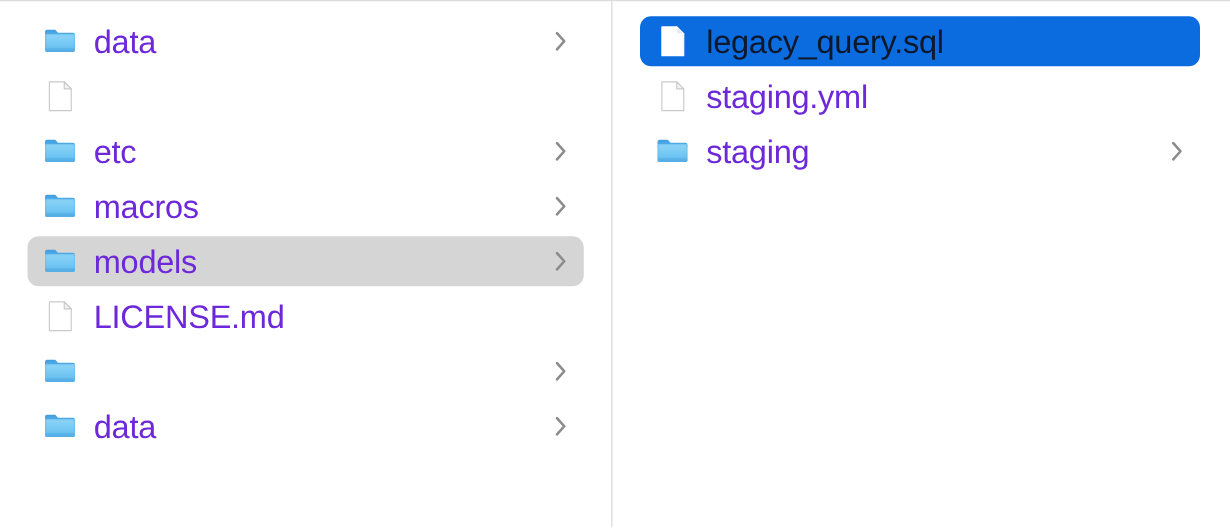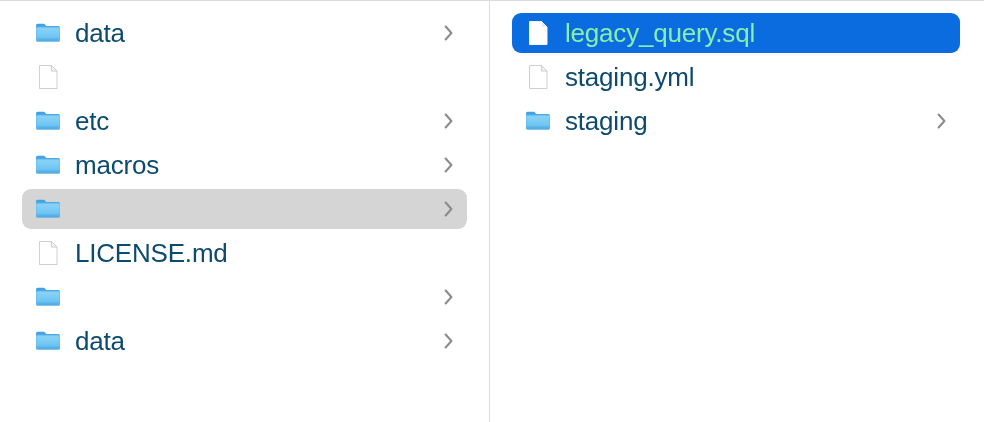--- a/index.html
+++ b/index.html
@@ -73,27 +73,27 @@
 
   
   .folder-svg { display: block; width: 30px; height: 30px; }
 
   
   .doc-svg { display: block; width: 30px; height: 30px; }
 
   .label {
     font-size: 26px;
     line-height: 30px;
-    color: #0c4a6e;
+    color: #6d28d9;
     letter-spacing: -0.2px;
     white-space: nowrap;
     font-weight: 400;
   }
   .row.sel-blue .label {
-    color: #86efac;
+    color: #0f172a;
   }
 
   .spacer { flex: 1 1 auto; }
 
   .chevron {
     width: 13px;
     height: 22px;
     flex: 0 0 13px;
     display: block;
   }
@@ -218,20 +218,21 @@
                 <stop offset="0.88" stop-color="#63bcef"></stop>
                 <stop offset="1" stop-color="#4ea9e3"></stop>
               </linearGradient>
             </defs>
             <path d="M3 7.3 A1.6 1.6 0 0 1 4.6 5.7 H11.2 L13.4 8.1 H25.4 A1.6 1.6 0 0 1 27 9.7 V11.6 H3 Z" fill="url(#fgTab)"></path>
             <rect x="3" y="9.2" width="24" height="14.4" rx="1.7" fill="url(#fgBody)"></rect>
             <rect x="3" y="20.6" width="24" height="3.0" rx="1.5" fill="#4fa8e0" opacity="0.55"></rect>
             <rect x="3.5" y="9.7" width="23" height="13.4" rx="1.4" fill="none" stroke="#5fb6e8" stroke-width="0.7" opacity="0.6"></rect>
           </svg>
         </span>
+        <span class="label">models</span>
         <span class="spacer"></span>
         <svg class="chevron" viewBox="0 0 13 22" xmlns="http://www.w3.org/2000/svg">
           <path d="M3.6 4.5 L9.4 11 L3.6 17.5"></path>
         </svg>
       </div>
       <div class="row">
         <span class="icon">
           <svg class="doc-svg" viewBox="0 0 30 30" xmlns="http://www.w3.org/2000/svg">
             <path d="M6.5 3.5 H18.4 L24 9.1 V26.5 H6.5 Z" fill="#ffffff" stroke="#c9c9c9" stroke-width="0.9" stroke-linejoin="round"></path>
             <path d="M18.4 3.5 L24 9.1 H18.4 Z" fill="#f2f2f2" stroke="#c9c9c9" stroke-width="0.9" stroke-linejoin="round"></path>

